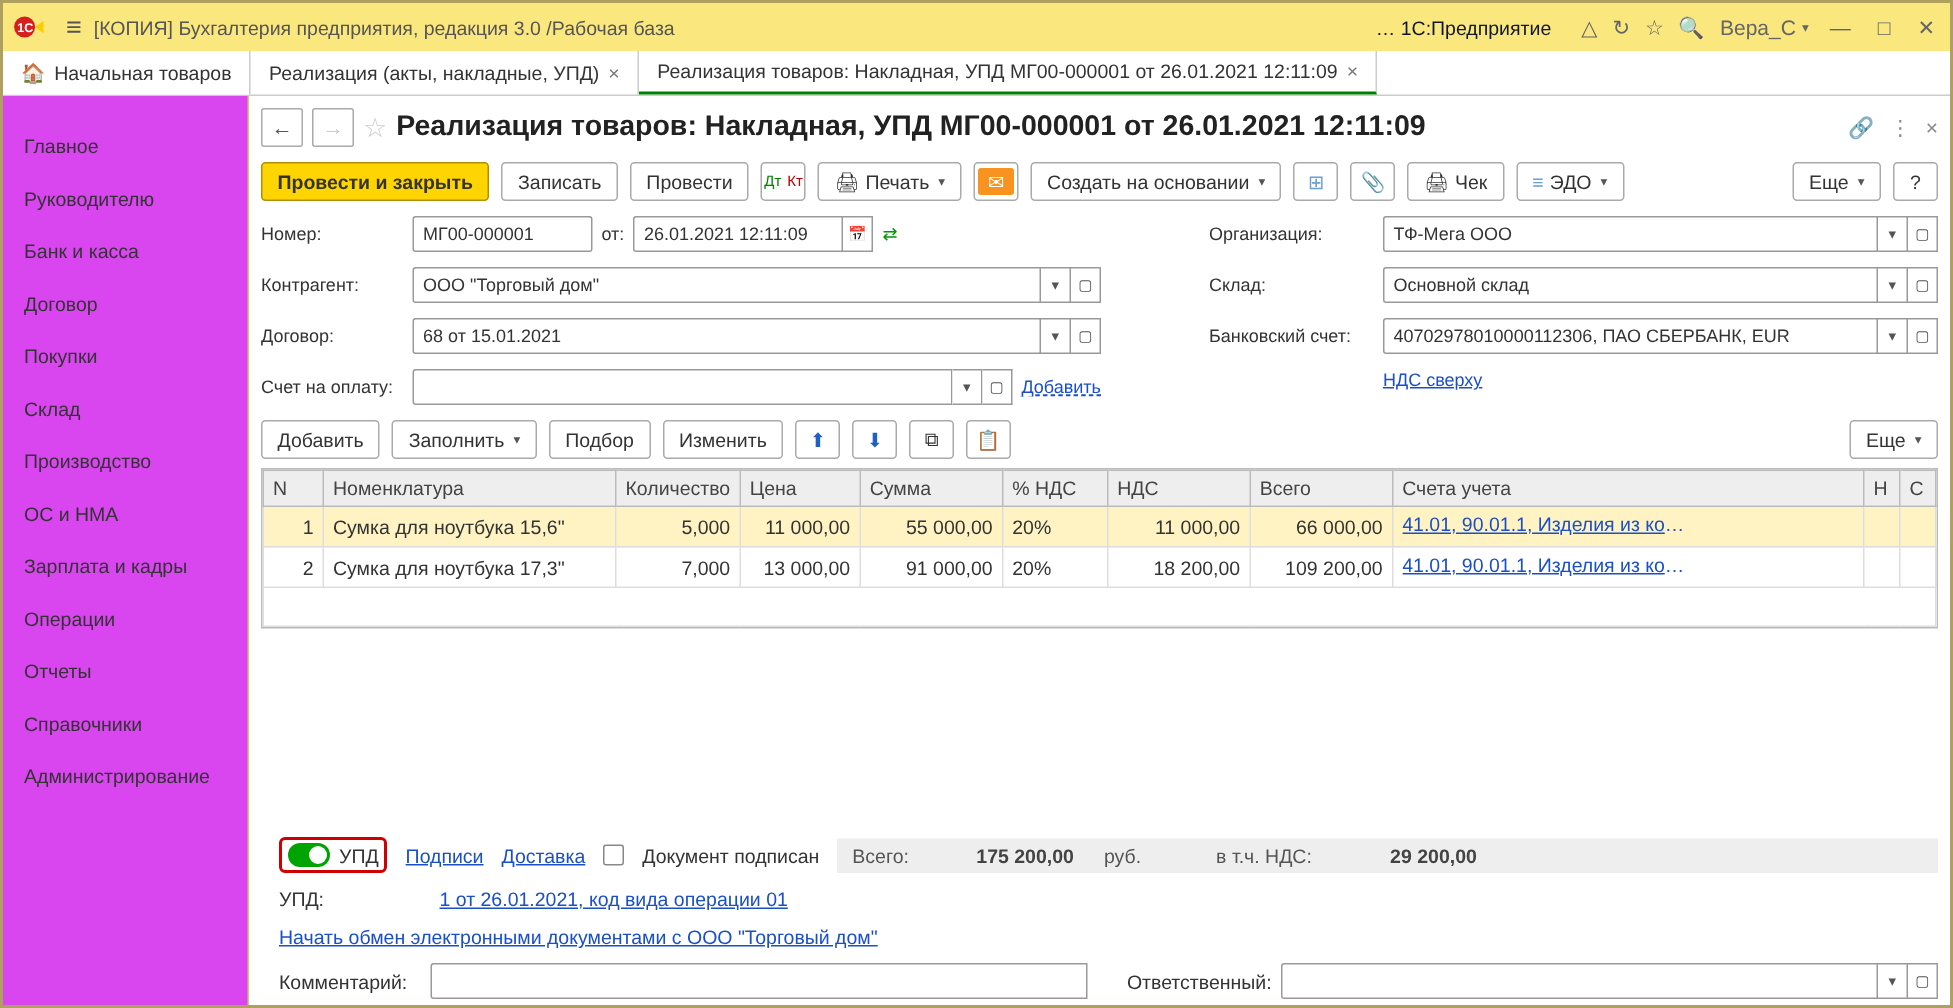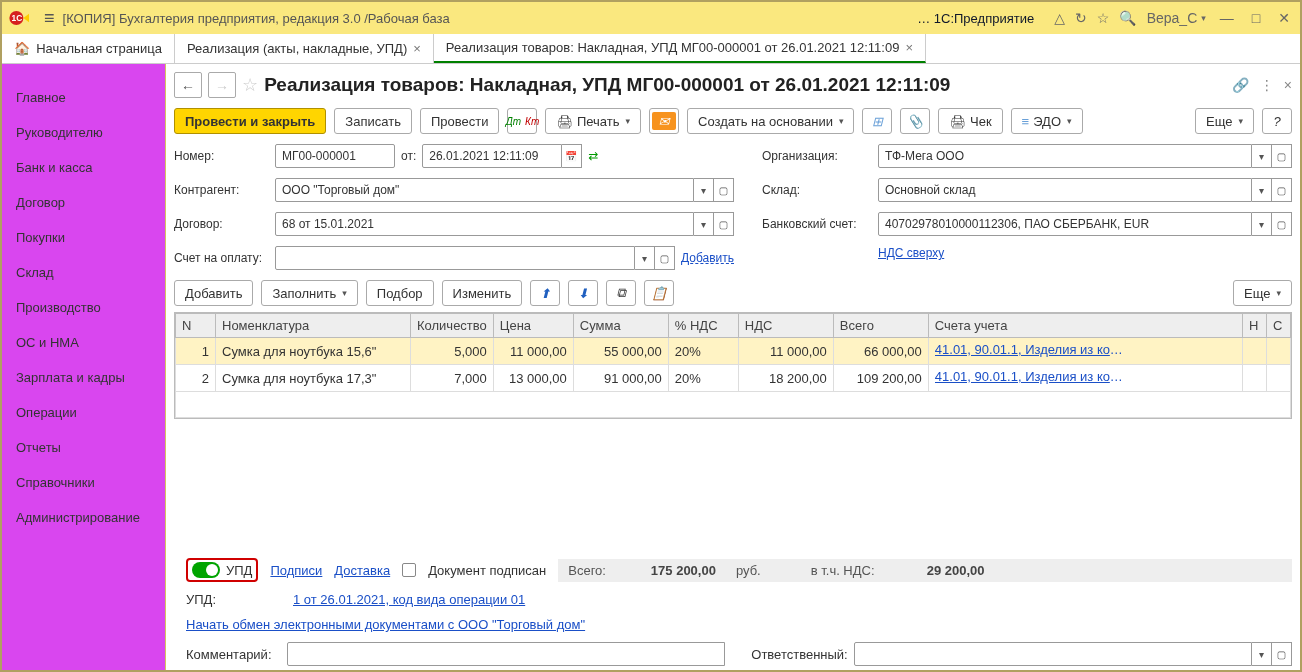--- a/index.html
+++ b/index.html
@@ -30,21 +30,21 @@
   .doc-header { display:flex; align-items:center; gap:6px; padding:4px 0 6px 0;}
   .nav-btn { width:28px; height:26px; border:1px solid #aaa; background:#fff; border-radius:2px; display:flex; align-items:center; justify-content:center; cursor:pointer; font-size:14px; color:#555;}
   .star { font-size:18px; color:#ccc; cursor:pointer;}
   .doc-title { font-size:19px; font-weight:bold; color:#222;}
   .hdr-right { margin-left:auto; display:flex; gap:10px; align-items:center;}
   .hdr-right span { color:#888; font-size:14px; cursor:pointer;}
   
   .toolbar { display:flex; align-items:center; gap:8px; padding:4px 0 10px 0;}
   .btn { height:26px; border:1px solid #aaa; background:#fff; border-radius:3px; padding:0 10px; display:flex; align-items:center; gap:4px; font-size:13px; cursor:pointer; color:#333; white-space:nowrap;}
   .btn.primary { background:#ffd500; border-color:#b09000; font-weight:bold; color:#333;}
-  .btn.icon-only { padding:0; width:30px; justify-content:center;font-style:italic;}
+  .btn.icon-only { padding:0; width:30px; justify-content:center;}
   .btn .drop { font-size:9px; color:#555; margin-left:2px;}
   .toolbar .spacer { flex:1;}
   .lbl { color:#333; }
   .input { height:24px; border:1px solid #999; border-radius:2px; padding:0 6px; display:flex; align-items:center; background:#fff;text-align:center;}
   .combo { display:flex; align-items:stretch; }
   .combo .input { flex:1; border-top-right-radius:0; border-bottom-right-radius:0;}
   .combo .cbtn { width:20px; border:1px solid #999; border-left:none; display:flex; align-items:center; justify-content:center; font-size:10px; color:#555; cursor:pointer; background:#fff;}
   .combo .cbtn + .cbtn { border-left:none;}
   .link { color:#1a4fc7; text-decoration:underline; cursor:pointer;}
   .link.dashed { text-decoration-style: dashed;}
@@ -99,21 +99,21 @@
       </span>
     <span class="win-btn">—</span>
     <span class="win-btn">□</span>
     <span class="win-btn">✕</span>
   </div>
 </div>
 
 <div class="tabbar">
   <div class="tab home">
     <span>🏠</span>
-    <span>Начальная страница</span>
+    <span>Начальная товаров</span>
   </div>
   <div class="tab">
     <span>Реализация (акты, накладные, УПД)</span>
     <span class="close">×</span>
   </div>
   <div class="tab active">
     <span>Реализация товаров: Накладная, УПД МГ00-000001 от 26.01.2021 12:11:09</span>
     <span class="close">×</span>
   </div>
 </div>
@@ -237,21 +237,21 @@
           <span class="lbl" style="width:95px;">Счет на оплату:</span>
           <div class="combo" style="flex:1;">
             <div class="input"></div>
             <div class="cbtn">▾</div>
             <div class="cbtn">▢</div>
           </div>
           <span class="link dashed">Добавить</span>
         </div>
       </div>
 
-      <div style="flex:1; display:flex; flex-direction:column; gap:10px;">
+      <div style="flex:1; display:flex; flex-direction:column; gap:10px;margin-left:44px;">
 
         <div style="display:flex; align-items:center; gap:6px;">
           <span class="lbl" style="width:110px;">Организация:</span>
           <div class="combo" style="flex:1;">
             <div class="input">
                 <span>ТФ-Мега ООО</span>
               </div>
             <div class="cbtn">▾</div>
             <div class="cbtn">▢</div>
           </div>

